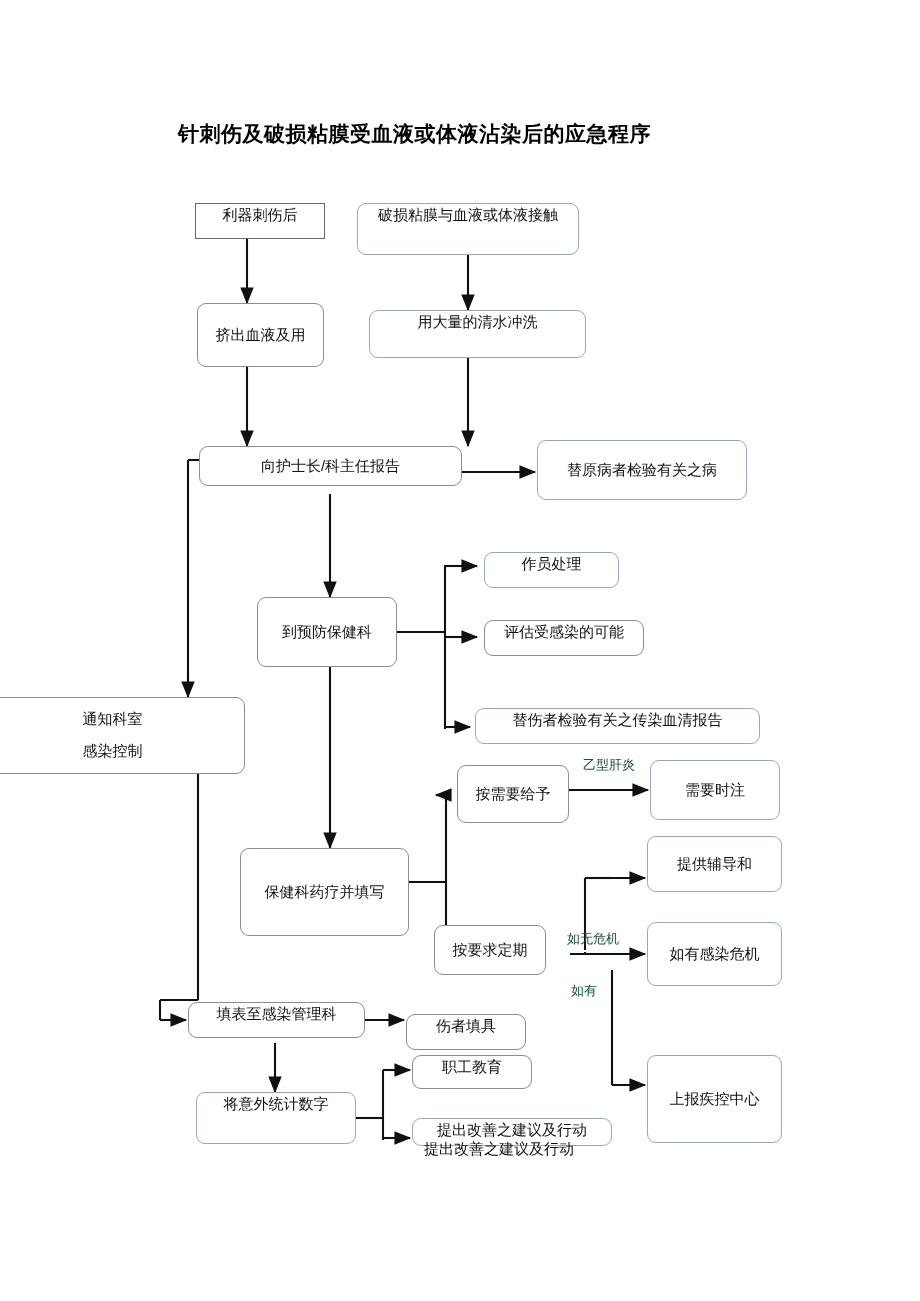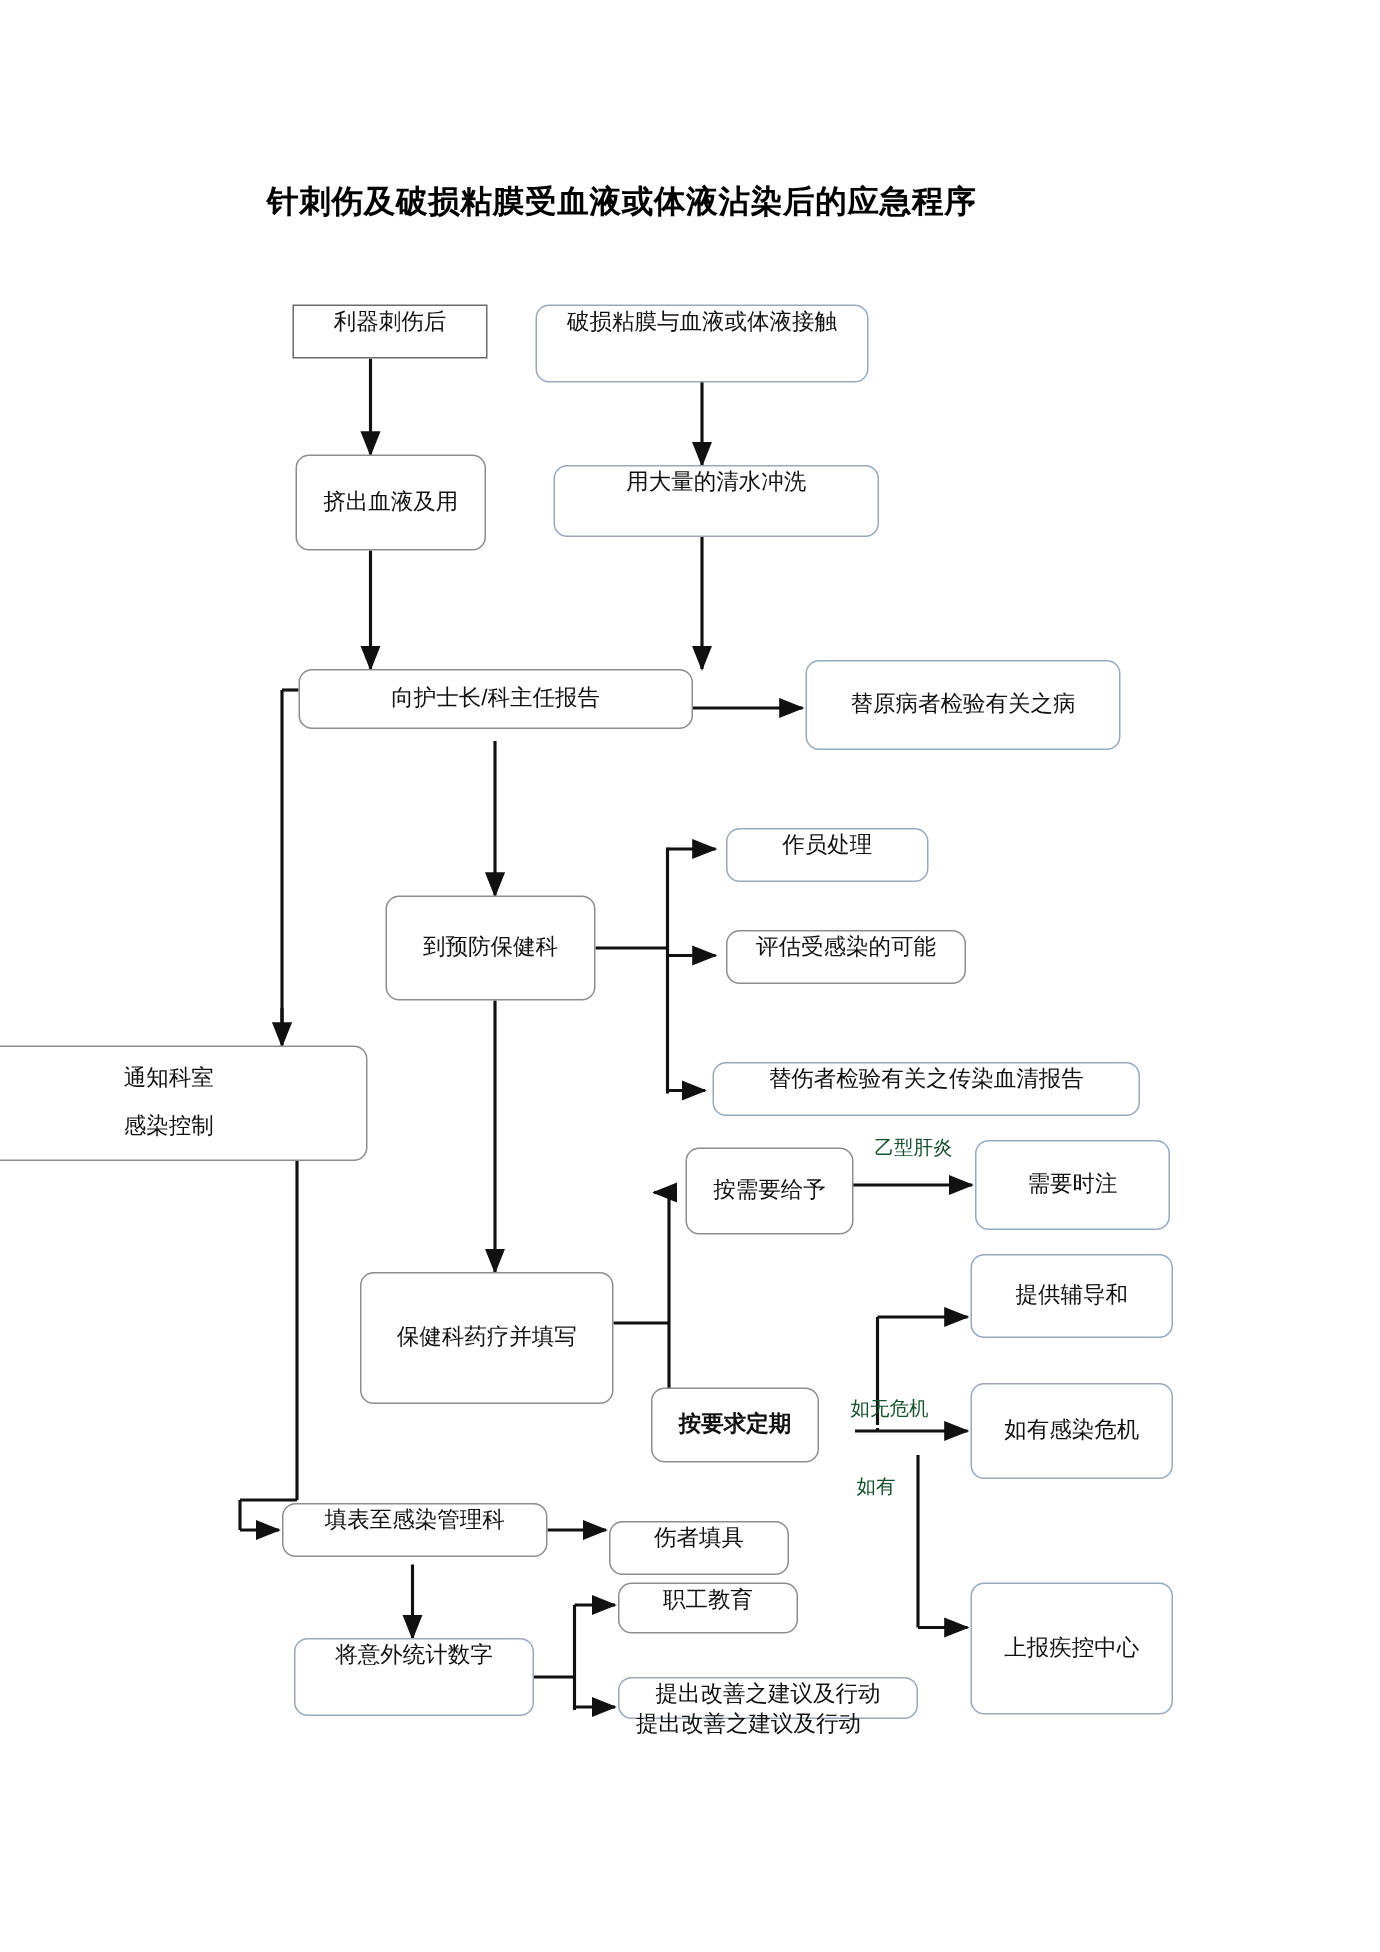--- a/index.html
+++ b/index.html
@@ -223,21 +223,21 @@
   </div>
 
   <div class="node round-gray" style="left:437px; top:765px; width:112px; height:58px;margin-left:20px;">
     <span class="txt">按需要给予</span>
   </div>
 
   <div class="node round" style="left:650px; top:760px; width:130px; height:60px;">
     <span class="txt">需要时注</span>
   </div>
 
-  <div class="node round-gray" style="left:434px; top:925px; width:112px; height:50px;font-weight:bold;">
+  <div class="node round-gray" style="left:434px; top:925px; width:112px; height:50px;">
     <span class="txt">按要求定期</span>
   </div>
 
   <div class="node round" style="left:647px; top:922px; width:135px; height:64px;">
     <span class="txt">如有感染危机</span>
   </div>
 
   <div class="node round" style="left:647px; top:836px; width:135px; height:56px;">
     <span class="txt">提供辅导和</span>
   </div>

